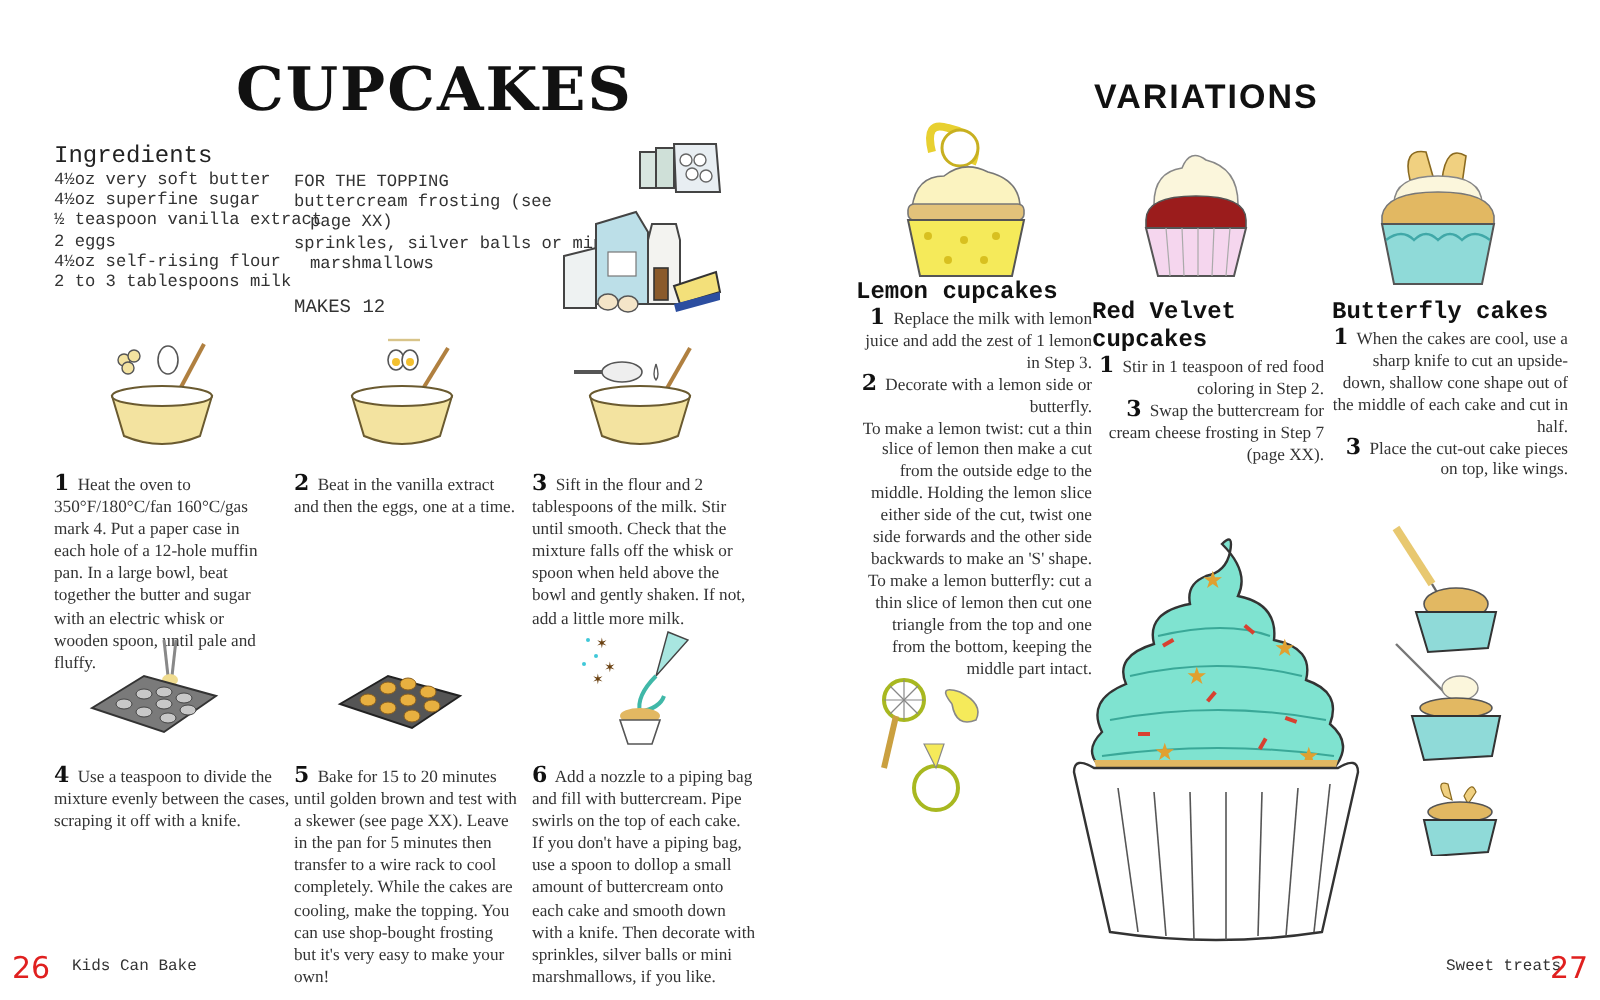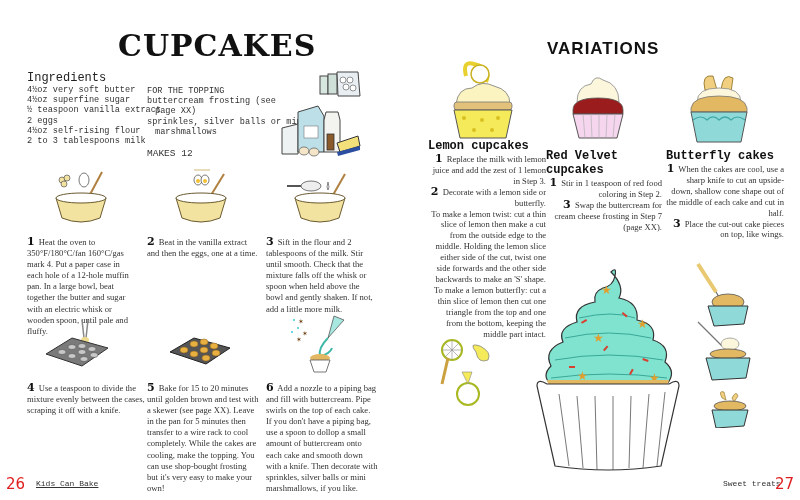--- a/index.html
+++ b/index.html
@@ -177,21 +177,21 @@
 <div class="abs step" style="left:147px; top:382px; width:112px;">
   <span class="num">5</span>
   <span>Bake for 15 to 20 minutes until golden brown and test with a skewer (see page XX). Leave in the pan for 5 minutes then transfer to a wire rack to cool completely. While the cakes are cooling, make the topping. You can use shop-bought frosting but it's very easy to make your own!</span>
 </div>
 <div class="abs step" style="left:266px; top:382px; width:112px;">
   <span class="num">6</span>
   <span>Add a nozzle to a piping bag and fill with buttercream. Pipe swirls on the top of each cake. If you don't have a piping bag, use a spoon to dollop a small amount of buttercream onto each cake and smooth down with a knife. Then decorate with sprinkles, silver balls or mini marshmallows, if you like.</span>
 </div>
 
 <div class="abs pagenum" style="left:6px; top:475px;">26</div>
-<div class="abs footer-label" style="left:36px; top:479px;text-decoration:underline;">Kids Can Bake</div>
+<div class="abs footer-label" style="left:36px; top:479px;">Kids Can Bake</div>
 
 <div class="abs title-var">VARIATIONS</div>
 
 <div class="abs" style="left:452px; top:58px;">
   <svg width="62" height="82" viewBox="0 0 62 82">
     <path d="M14 18 Q10 2 22 6 Q40 10 34 24" fill="none" stroke="#e8d030" stroke-width="4"></path>
     <circle cx="28" cy="16" r="9" fill="#fff" stroke="#c8b020" stroke-width="1.5"></circle>
     <path d="M4 46 Q6 30 20 30 Q30 22 42 28 Q58 32 58 46 Z" fill="#fbf3c0" stroke="#777" stroke-width=".8"></path>
     <rect x="2" y="44" width="58" height="8" rx="3" fill="#e2c27a" stroke="#777" stroke-width=".8"></rect>
     <path d="M2 52 L60 52 L54 80 L8 80 Z" fill="#f5ea5a" stroke="#555" stroke-width="1"></path>

